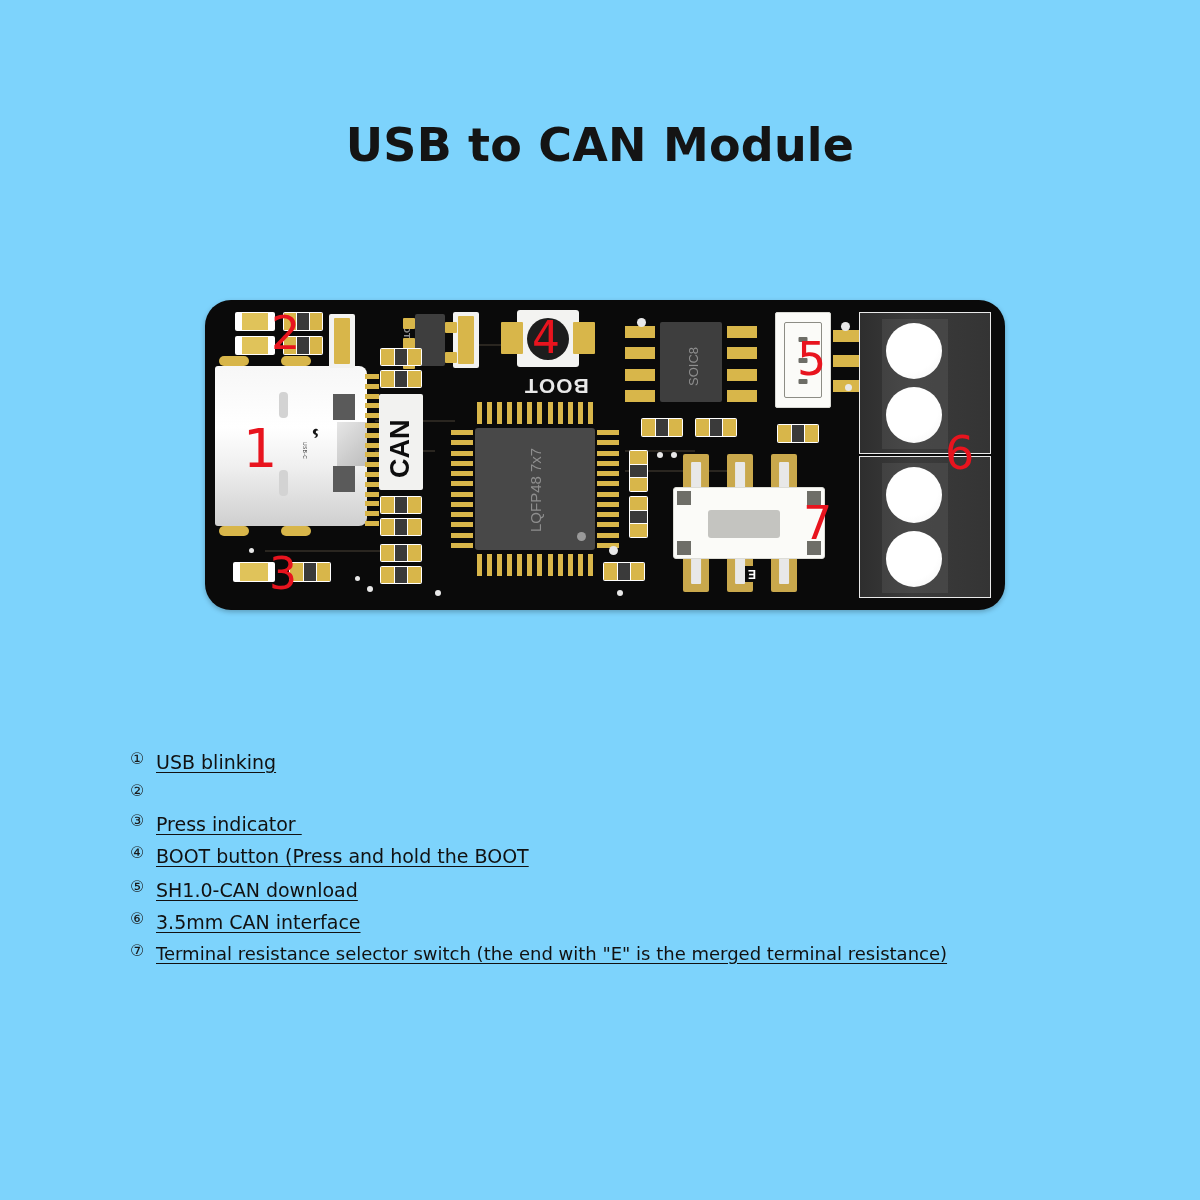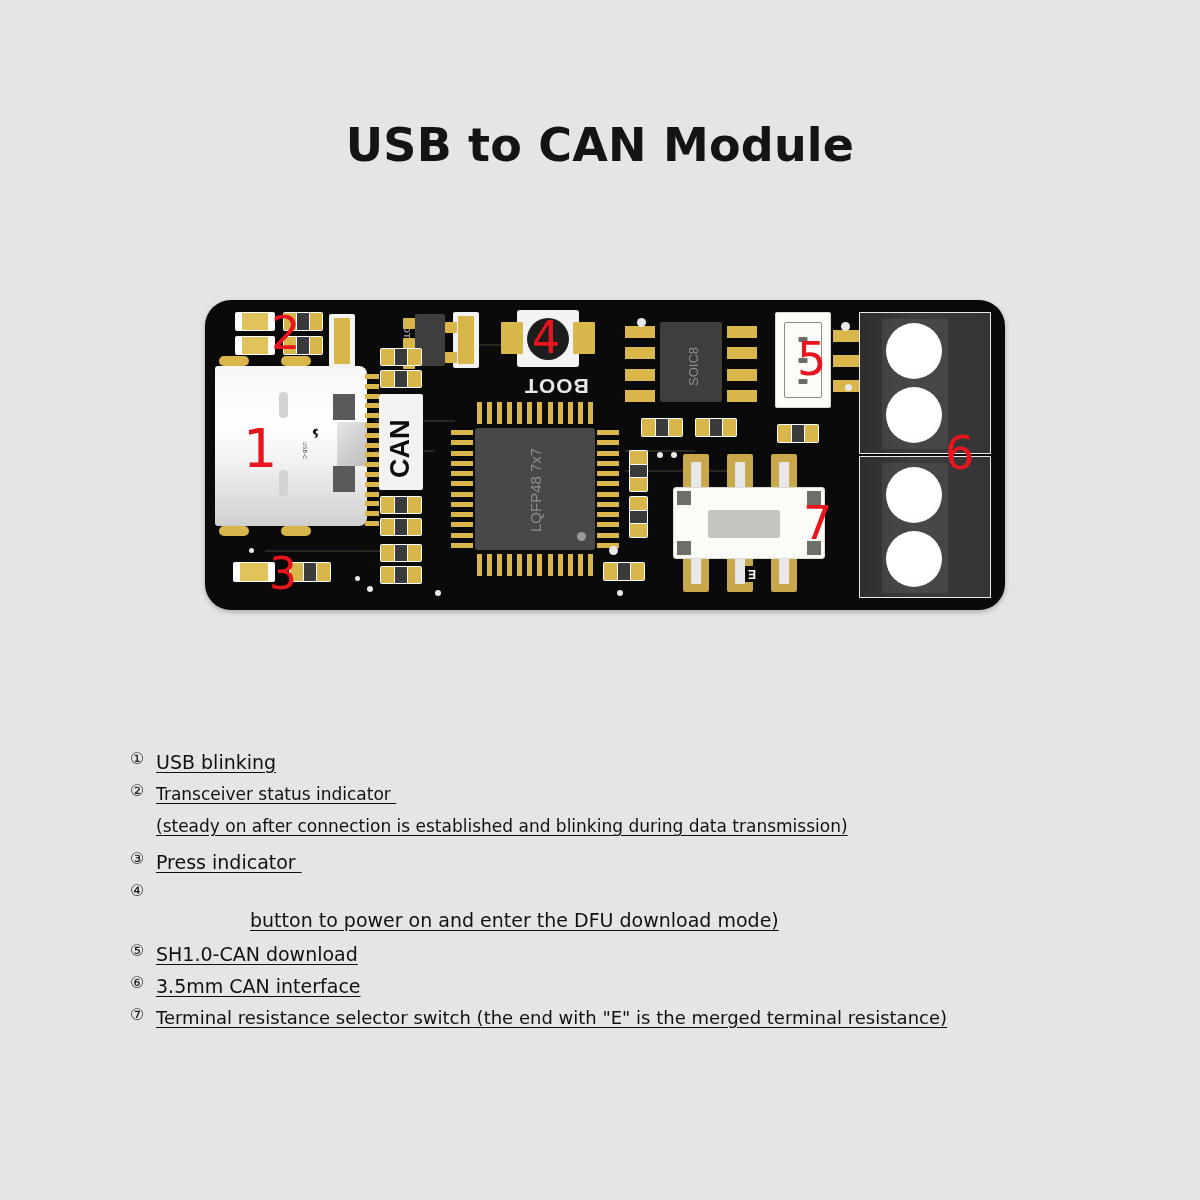--- a/index.html
+++ b/index.html
@@ -3,21 +3,21 @@
 <meta charset="utf-8">
 <style>
   * { box-sizing: border-box; }
   html, body {
     margin: 0; padding: 0;
     width: 1200px; height: 1200px;
     background: #ffffff;
     font-family: "Liberation Sans", sans-serif;
     overflow: hidden;
   }
-  #page { position: relative; width: 1200px; height: 1200px; background:#e5e5e5; }
+  #page { position: relative; width: 1200px; height: 1200px; background:#7dd3fc; }
 
   
   #title {
     position: absolute; left: 0; top: 118px; width: 1200px;
     text-align: center;
     font-size: 46px; font-weight: 600; color: #141414;
     letter-spacing: 0.2px;
     font-family: "DejaVu Sans", sans-serif;
   }
 
@@ -479,34 +479,28 @@
     </div>
   </div>
 
   <div id="legend">
     <div class="lrow">
       <span class="cnum">①</span>
       <span class="ltext">USB blinking</span>
     </div>
     <div class="lrow">
       <span class="cnum">②</span>
-      <span class="ltext" style="font-size:17px;">Transceiver status indicator </span>
-    </div>
-    <div class="lrow l-sub">
-      <span class="ltext" style="font-size:17px;">(steady on after connection is established and blinking during data transmission)</span>
     </div>
     <div class="lrow" style="margin-top:8px;">
       <span class="cnum">③</span>
       <span class="ltext">Press indicator </span>
     </div>
     <div class="lrow">
       <span class="cnum">④</span>
-    </div>
-    <div class="lrow indent">
-      <span class="ltext">button to power on and enter the DFU download mode)</span>
+      <span class="ltext">BOOT button (Press and hold the BOOT</span>
     </div>
     <div class="lrow" style="margin-top:6px;">
       <span class="cnum">⑤</span>
       <span class="ltext">SH1.0-CAN download</span>
     </div>
     <div class="lrow">
       <span class="cnum">⑥</span>
       <span class="ltext">3.5mm CAN interface</span>
     </div>
     <div class="lrow">

